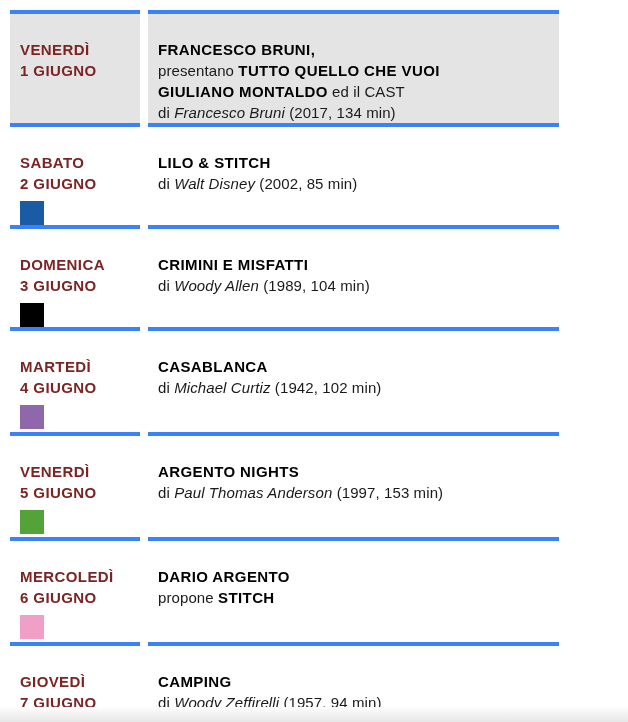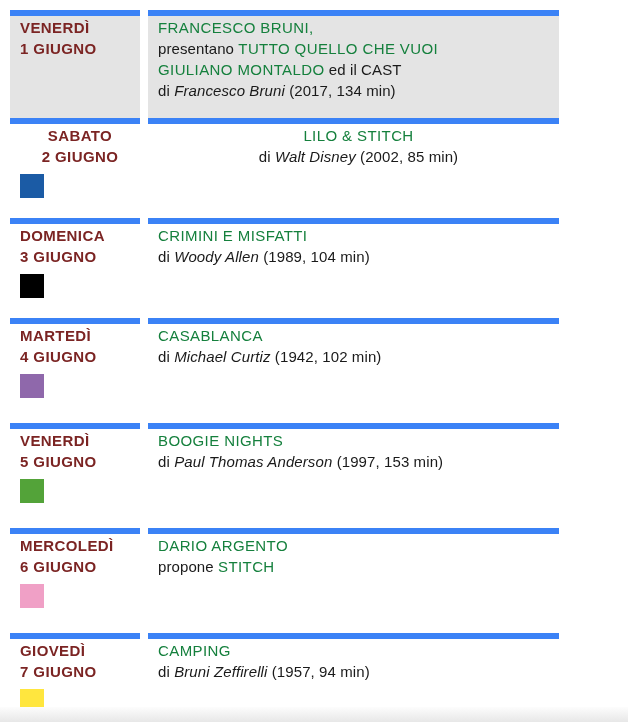--- a/index.html
+++ b/index.html
@@ -19,32 +19,32 @@
     top: 10px;
     left: 10px;
     width: 549px;
   }
   .row {
     display: grid;
     grid-template-columns: 130px 411px;
     column-gap: 8px;
   }
   .cell {
-    border-top: 6px solid #3b82f6;
-    padding-top: 1px;
+    border-top: 4px solid #3b82f6;
+    padding-top: 25px;
     box-sizing: border-box;
   }
   .row.highlight .cell {
     background: #e4e4e4;
   }
   .date-cell { padding-left: 10px; }
   .desc-cell { padding-left: 10px; }
 
   .row:nth-child(1) { min-height: 108px; }
-  .row:nth-child(2) { min-height: 100px; text-align: center; }
+  .row:nth-child(2) { min-height: 100px; }
   .row:nth-child(3) { min-height: 100px; }
   .row:nth-child(4) { min-height: 105px; }
   .row:nth-child(5) { min-height: 105px; }
   .row:nth-child(6) { min-height: 105px; }
   .row:nth-child(7) { min-height: 74px; }
 
   .day-name, .day-date {
     font-weight: bold;
     font-size: 15px;
     line-height: 21px;
@@ -56,22 +56,22 @@
     height: 24px;
     margin-top: 7px;
   }
   .line {
     font-size: 15px;
     line-height: 21px;
     color: #1a1a1a;
     letter-spacing: 0.1px;
   }
   .line .bold {
-    font-weight: normal;
-    color: #15803d;
+    font-weight: bold;
+    color: #000000;
     letter-spacing: 0.4px;
   }
   .line .italic {
     font-style: italic;
   }
   .line .regular { }
 
   .bottom-strip {
     position: absolute;
     left: 0;
@@ -135,21 +135,21 @@
       </div>
   </div>
 
   <div class="row">
     <div class="cell date-cell">
       <div class="day-name">VENERDÌ</div>
       <div class="day-date">5 GIUGNO</div>
       <div class="square" style="background: rgb(83, 163, 57);"></div>
     </div>
     <div class="cell desc-cell">
-        <div class="line"><span class="bold">BOOGIE NIGHTS</span></div>
+        <div class="line"><span class="bold">ARGENTO NIGHTS</span></div>
         <div class="line"><span class="regular">di </span><span class="italic">Paul Thomas Anderson</span><span class="regular"> (1997, 153 min)</span></div>
       </div>
   </div>
 
   <div class="row">
     <div class="cell date-cell">
       <div class="day-name">MERCOLEDÌ</div>
       <div class="day-date">6 GIUGNO</div>
       <div class="square" style="background: rgb(240, 160, 198);"></div>
     </div>
@@ -160,17 +160,17 @@
   </div>
 
   <div class="row">
     <div class="cell date-cell">
       <div class="day-name">GIOVEDÌ</div>
       <div class="day-date">7 GIUGNO</div>
       <div class="square" style="background: rgb(255, 230, 62);"></div>
     </div>
     <div class="cell desc-cell">
         <div class="line"><span class="bold">CAMPING</span></div>
-        <div class="line"><span class="regular">di </span><span class="italic">Bruni Zeffirelli</span><span class="regular"> (1957, 94 min)</span></div>
+        <div class="line"><span class="regular">di </span><span class="italic">Woody Zeffirelli</span><span class="regular"> (1957, 94 min)</span></div>
       </div>
   </div>
 </div>
 <div class="bottom-strip"></div>
 
 </body></html>

